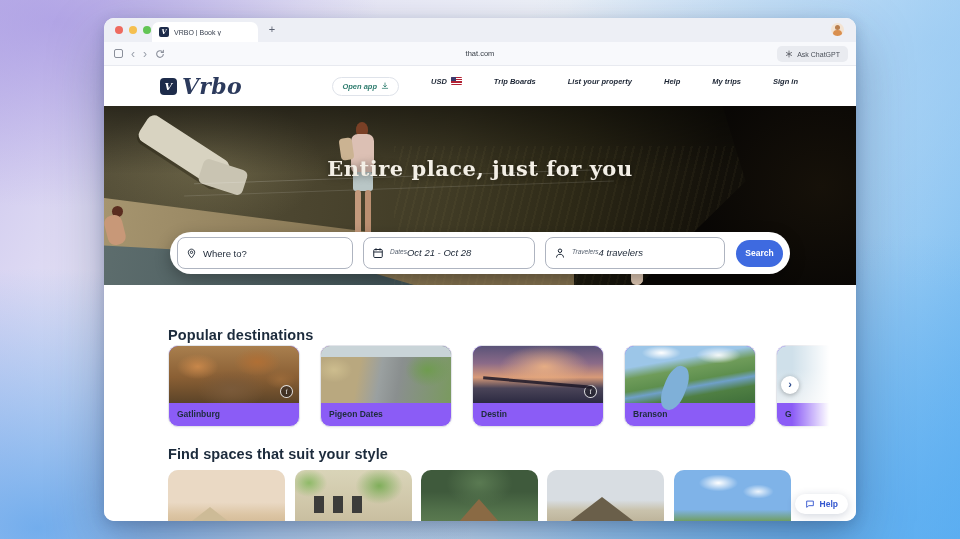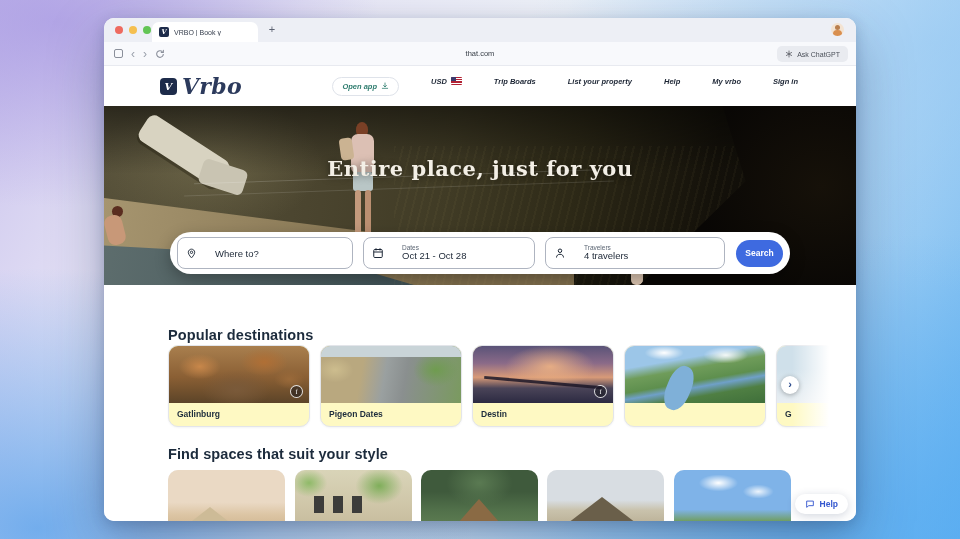--- a/index.html
+++ b/index.html
@@ -108,39 +108,39 @@
     background:repeating-linear-gradient(104deg, rgba(215,195,120,.08) 0 2px, transparent 2px 8px); }
 
   .headline { position:absolute; left:0; top:50px; width:100%; text-align:center;
     font-family:"DejaVu Serif",serif; font-size:21px; color:#f3efe6; letter-spacing:.5px;
     text-shadow:0 1px 7px rgba(0,0,0,.5); }
 
   .searchbar { position:absolute; left:66px; top:126px; width:620px; height:42px; background:#fff;
     border-radius:21px; box-shadow:0 5px 16px rgba(0,0,0,.28); display:flex; align-items:center;
     padding:0 7px; gap:10px; }
   .field { height:28px; border:1px solid #aeb4c0; border-radius:8px; display:flex; align-items:center;
-    gap:18px; padding:15px 8px; background:#fff; }
+    gap:6px; padding:15px 8px; background:#fff; }
   .field svg { flex:none; }
   .f-where { width:176px; }
   .f-where input { border:none; outline:none; width:100%; font-size:9.5px; color:#1c2736; background:transparent;
     font-family:"Liberation Sans",sans-serif; }
   .f-where input::placeholder { color:#1c2736; opacity:1; }
   .f-dates { width:172px; } .f-trav { width:180px; }
-  .f-col { display:flex; flex-direction:column; line-height:1.1; }
+  .f-col { display:flex; flex-direction:row; line-height:1.1;font-style:italic; }
   .f-label { font-size:6.5px; color:#5a6472; }
   .f-value { font-size:9.5px; color:#1c2736; }
   .search-btn { margin-left:auto; width:47px; height:27px; border:none; border-radius:14px; background:#3e6ae0;
     color:#fff; font-size:8.5px; font-weight:bold; font-family:"Liberation Sans",sans-serif; }
 
   
   .sec-title { position:absolute; left:64px; font-size:14.5px; font-weight:700; color:#1c2b3c; letter-spacing:.1px; }
   .t-popular { top:261px; } .t-spaces { top:380px; }
 
-  .pcard { position:absolute; top:279px; width:142px; height:82px; border:1px solid #e3e5ea; border-radius:10px;
-    background:#fef9c3; overflow:hidden; box-shadow:0 1px 2px rgba(20,30,60,.05); z-index:1; }
+  .pcard { position:absolute; top:279px; width:132px; height:82px; border:1px solid #e3e5ea; border-radius:10px;
+    background:#8b5cf6; overflow:hidden; box-shadow:0 1px 2px rgba(20,30,60,.05); z-index:1; }
   .pimg { position:relative; height:57px; }
   .pname { padding:6px 8px 0; font-size:8.5px; font-weight:700; color:#1d2c3c; }
   .info-badge { position:absolute; right:6px; bottom:5px; width:13px; height:13px; border-radius:50%;
     background:rgba(22,22,28,.5); border:1px solid rgba(255,255,255,.85); color:#fff;
     display:flex; align-items:center; justify-content:center;
     font-family:"DejaVu Serif",serif; font-style:italic; font-size:7px; }
   .info-badge::before{ content:"i"; }
 
   .img-gatlinburg { background:
     radial-gradient(30px 18px at 22% 36%, #c8874a, transparent 70%),
@@ -260,21 +260,21 @@
               <path d="M12 3v11M7.5 10.5L12 15l4.5-4.5M4 19h16"></path>
             </svg>
           </span>
           <span class="nav-item currency">
             <span>USD</span>
             <span class="flag"></span>
           </span>
           <span class="nav-item">Trip Boards</span>
           <span class="nav-item">List your property</span>
           <span class="nav-item">Help</span>
-          <span class="nav-item">My vrbo</span>
+          <span class="nav-item">My trips</span>
           <span class="nav-item">Sign in</span>
         </nav>
       </header>
 
       <section class="hero">
         <div class="scene">
           <div class="deck"></div>
           <div class="pool"></div>
           <div class="chair-seat"></div>
           <div class="chair-back"></div>
@@ -346,20 +346,21 @@
         <div class="pname">Pigeon Dates</div>
       </div>
       <div class="pcard" style="left:368px">
         <div class="pimg img-destin">
           <span class="info-badge"></span>
         </div>
         <div class="pname">Destin</div>
       </div>
       <div class="pcard" style="left:520px">
         <div class="pimg img-branson"></div>
+        <div class="pname">Branson</div>
       </div>
       <div class="pcard" style="left:672px">
         <div class="pimg img-partial"></div>
         <div class="pname">G</div>
       </div>
 
       <div class="fade-right"></div>
       <div class="carousel-next"></div>
 
       <h2 class="sec-title t-spaces">Find spaces that suit your style</h2>

